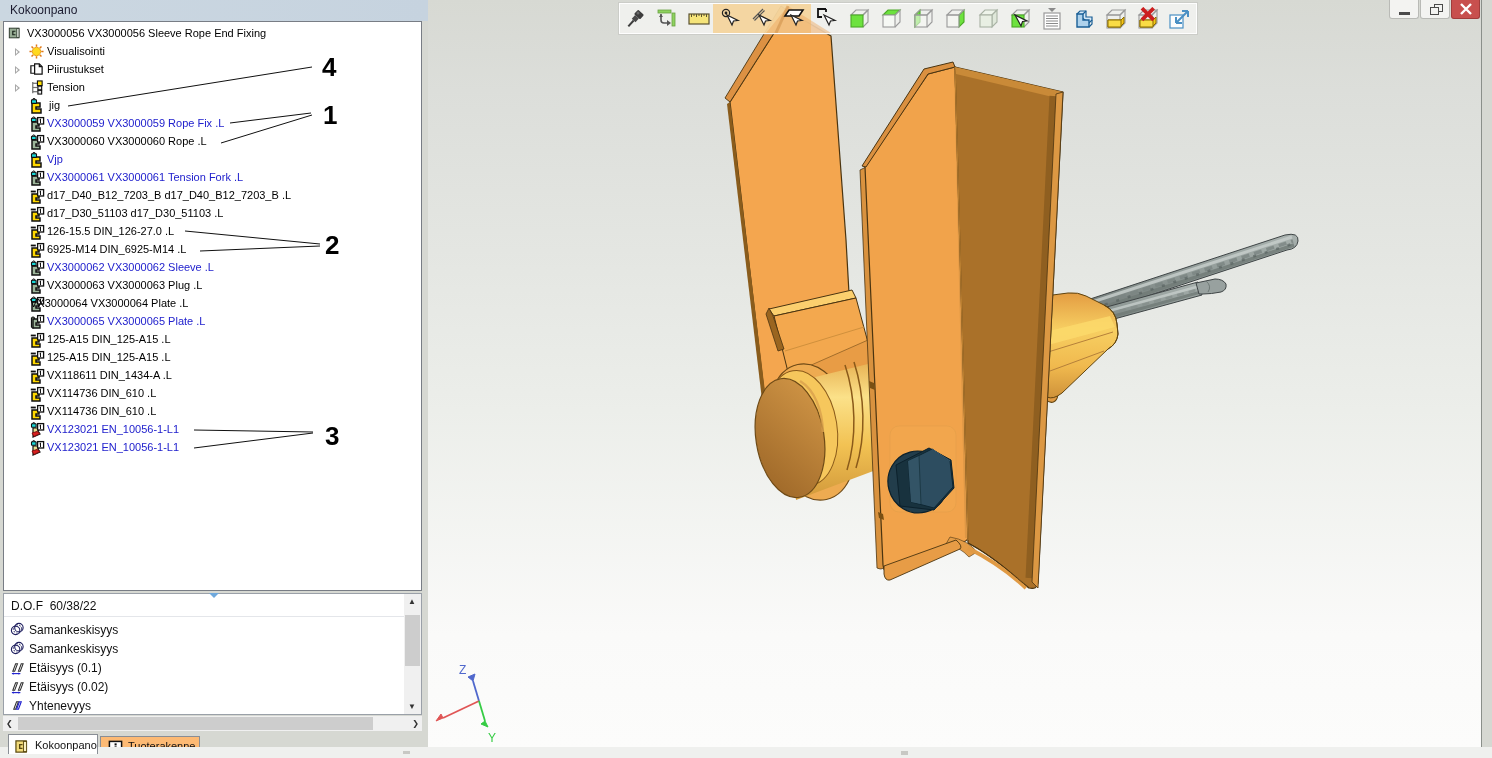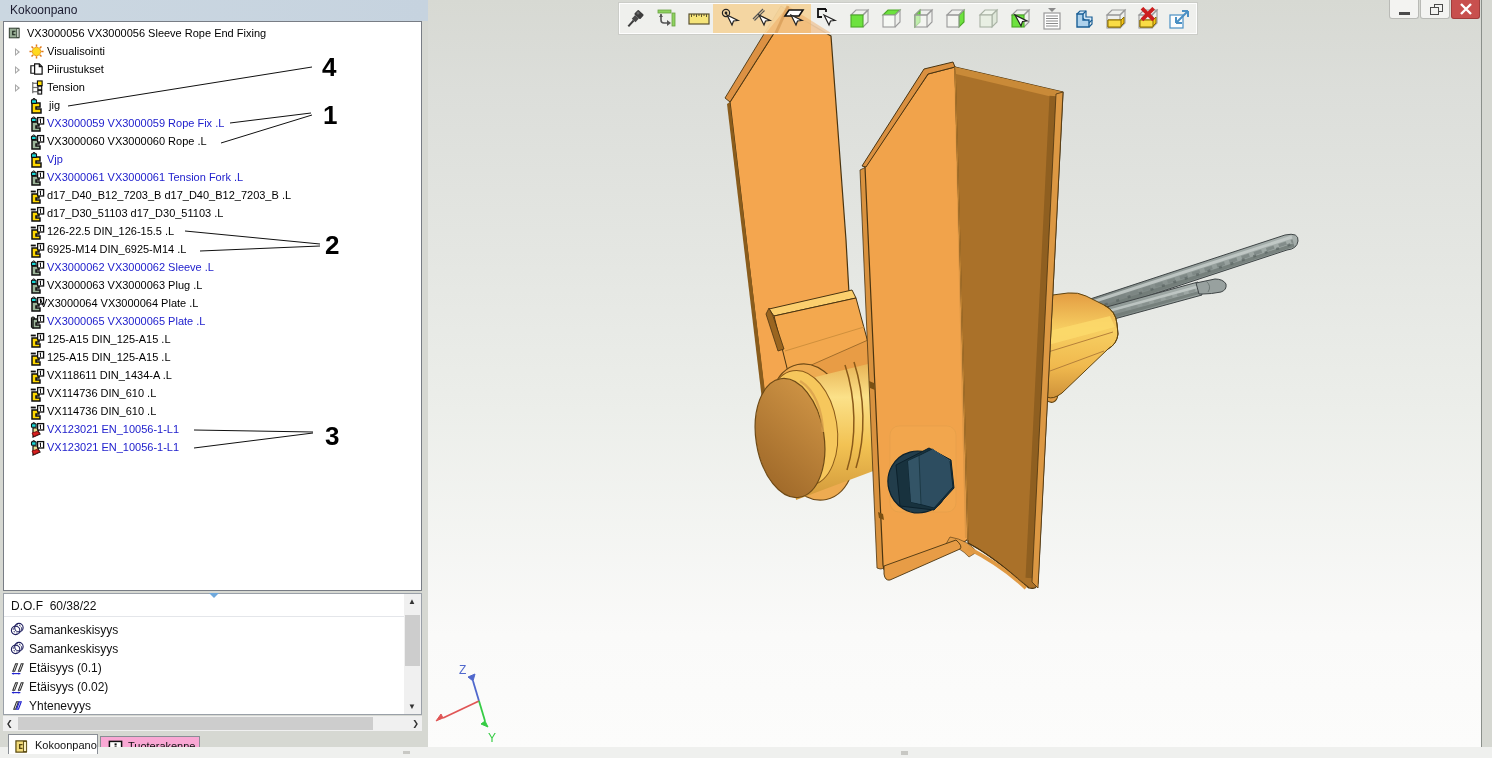--- a/index.html
+++ b/index.html
@@ -27,21 +27,21 @@
 #dof .hdr { position:absolute; left:7px; top:5px; font-size:12px; color:#101010; }
 #dof .sep { position:absolute; left:0; top:22px; width:402px; height:1px; background:#e4e6ea; }
 .drow { position:absolute; left:0; height:19px; white-space:nowrap; font-size:12px; color:#101010; }
 .drow .txt { position:absolute; left:25px; top:3px; }
 #vsb { position:absolute; right:0; top:0; width:17px; height:120px; background:#f0f0f0; }
 #hsb { left:3px; top:716px; width:419px; height:15px; background:#f0f0f0; }
 #hsb .thumb { position:absolute; left:15px; top:1px; width:355px; height:13px; background:#cdcdcd; }
 .sbarrow { position:absolute; font-size:8px; color:#333; line-height:13px; }
 
 .tab { position:absolute; top:733px; height:21px; font-size:11px; color:#101010;
-  border:1px solid #898e95; border-bottom:none; background:#f9a8d4; }
+  border:1px solid #898e95; border-bottom:none; background:#fdba74; }
 #tab1 { left:8px; width:90px; background:#fff; height:20px; top:734px; z-index:3; }
 #tab2 { left:100px; width:100px; top:736px; height:18px; }
 .tab .tt { position:absolute; top:3px; }
 
 #vp { left:428px; top:0; width:1054px; height:747px;
   background:linear-gradient(#d7d9d3 0%, #dcdeda 12%, #eceeea 55%, #fafaf9 85%, #fcfcfb 100%);
   border-right:1px solid #8a8f8a; }
 #model { position:absolute; left:0; top:0; }
 
 #tb { left:619px; top:3px; width:578px; height:31px; background:rgba(243,243,241,0.85);
@@ -467,21 +467,21 @@
   <div class="row" style="top:183px">
         <svg class="ticon" style="left:25px;top:1px" width="16" height="16" viewBox="0 0 16 16">
           <use href="#i-dashY"></use>
         </svg>
         <span class="txt" style="left:43px">d17_D30_51103 d17_D30_51103 .L</span>
       </div>
   <div class="row" style="top:201px">
         <svg class="ticon" style="left:25px;top:1px" width="16" height="16" viewBox="0 0 16 16">
           <use href="#i-dashY"></use>
         </svg>
-        <span class="txt" style="left:43px">126-22.5 DIN_126-15.5 .L</span>
+        <span class="txt" style="left:43px">126-15.5 DIN_126-27.0 .L</span>
       </div>
   <div class="row" style="top:219px">
         <svg class="ticon" style="left:25px;top:1px" width="16" height="16" viewBox="0 0 16 16">
           <use href="#i-dashY"></use>
         </svg>
         <span class="txt" style="left:43px">6925-M14 DIN_6925-M14 .L</span>
       </div>
   <div class="row b" style="top:237px">
         <svg class="ticon" style="left:25px;top:1px" width="16" height="16" viewBox="0 0 16 16">
           <use href="#i-lockG"></use>
@@ -491,21 +491,21 @@
   <div class="row" style="top:255px">
         <svg class="ticon" style="left:25px;top:1px" width="16" height="16" viewBox="0 0 16 16">
           <use href="#i-lockG"></use>
         </svg>
         <span class="txt" style="left:43px">VX3000063 VX3000063 Plug .L</span>
       </div>
   <div class="row" style="top:273px">
         <svg class="ticon" style="left:25px;top:1px" width="16" height="16" viewBox="0 0 16 16">
           <use href="#i-lockG"></use>
         </svg>
-        <span class="txt" style="left:36px">VX3000064 VX3000064 Plate .L</span>
+        <span class="txt" style="left:26px">VX3000064 VX3000064 Plate .L</span>
       </div>
   <div class="row b" style="top:291px">
         <svg class="ticon" style="left:25px;top:1px" width="16" height="16" viewBox="0 0 16 16">
           <use href="#i-curlG"></use>
         </svg>
         <span class="txt" style="left:43px">VX3000065 VX3000065 Plate .L</span>
       </div>
   <div class="row" style="top:309px">
         <svg class="ticon" style="left:25px;top:1px" width="16" height="16" viewBox="0 0 16 16">
           <use href="#i-dashY"></use>

